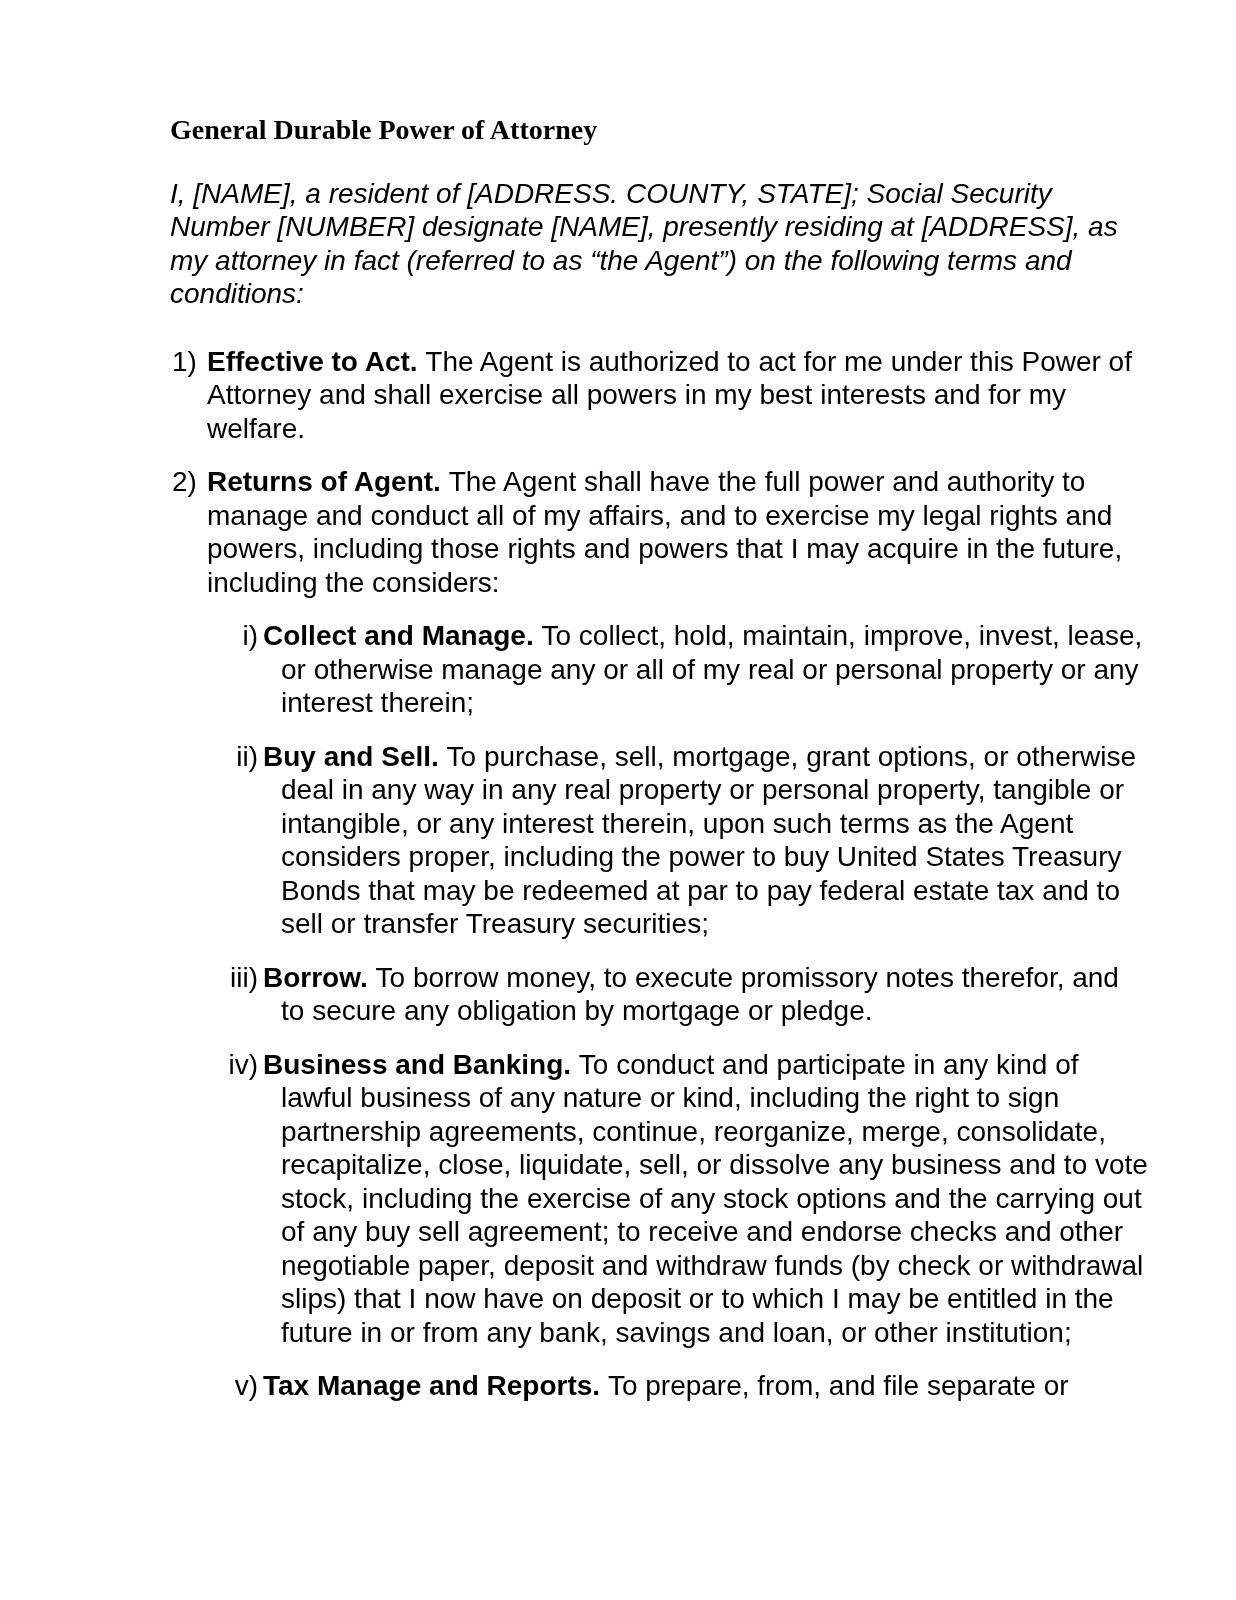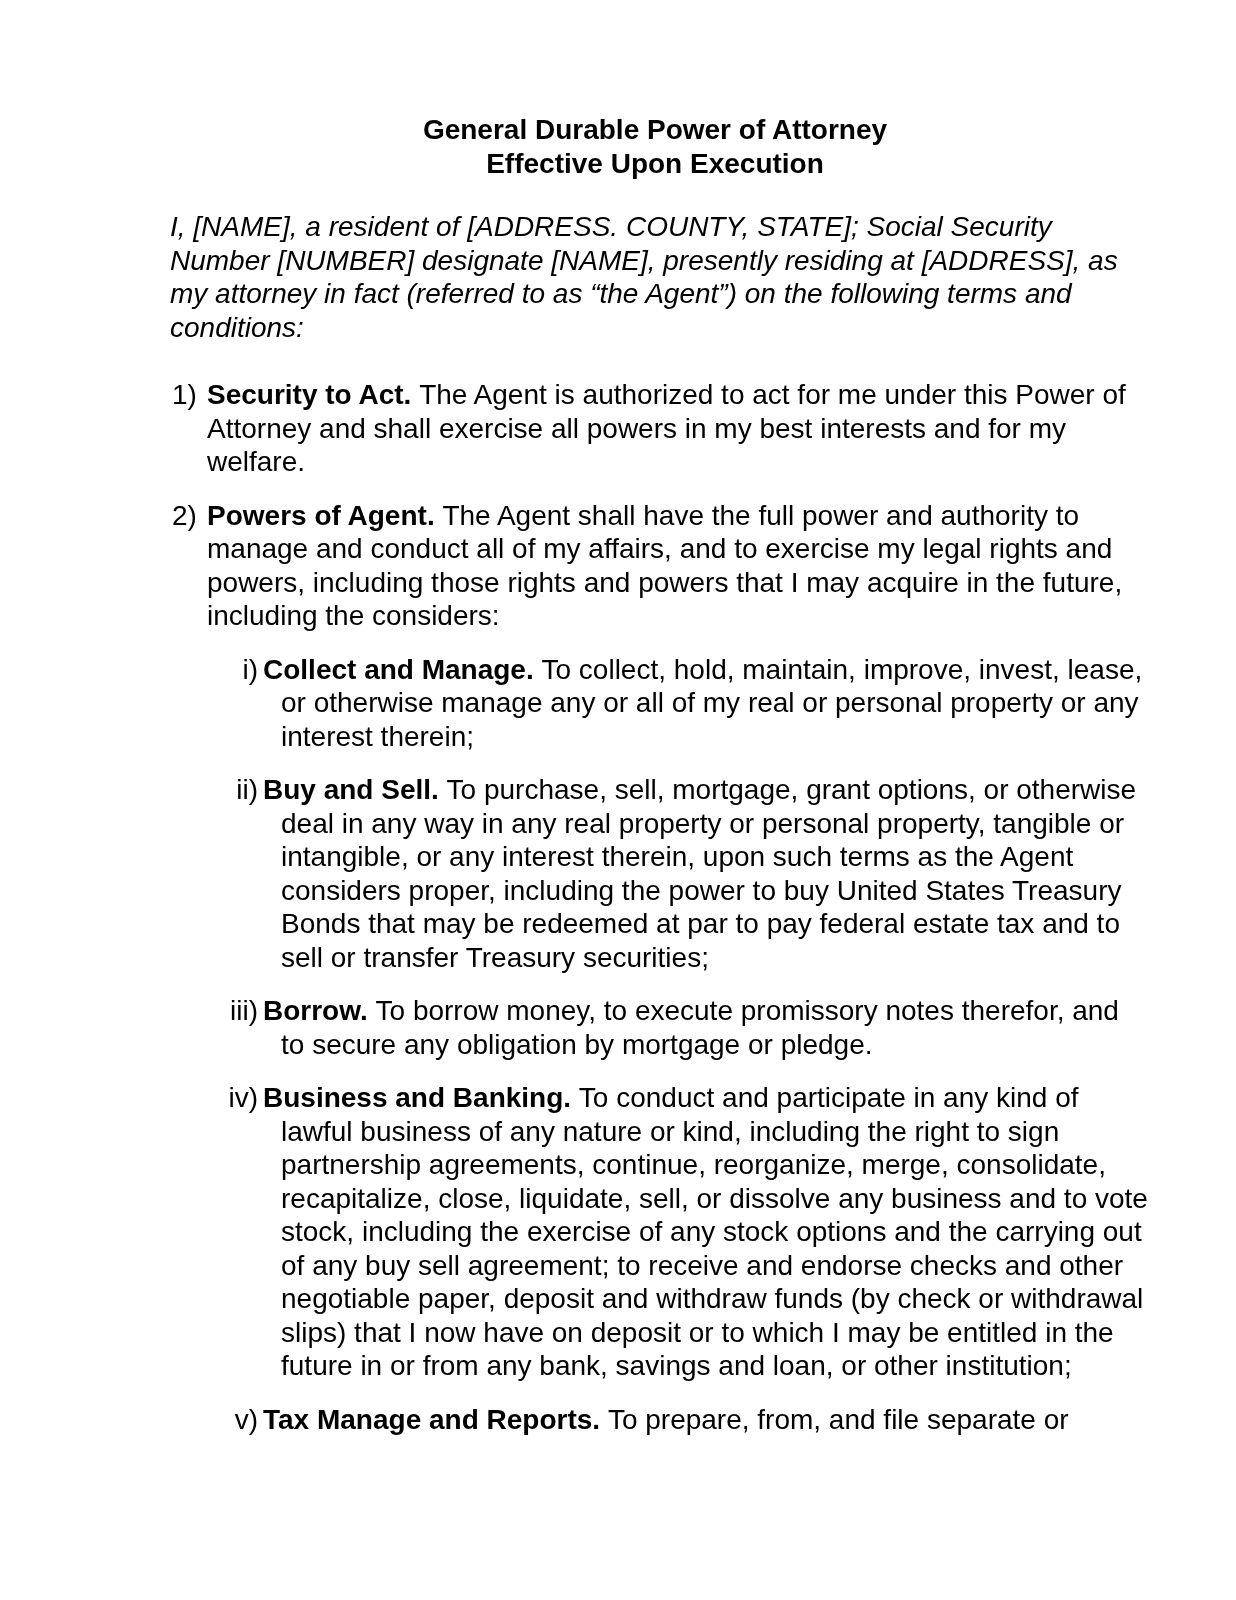--- a/index.html
+++ b/index.html
@@ -9,23 +9,23 @@
     background: #ffffff;
     color: #000000;
     font-family: "Liberation Sans", sans-serif;
     font-size: 28px;
     line-height: 33.5px;
     box-sizing: border-box;
     padding: 113px 96px 0 170px;
     overflow: hidden;
   }
   .doc-title {
-    text-align: center;
     font-weight: bold;
     margin: 0 0 30px 0;
+    font-family: Liberation Serif, serif;
   }
   .opening {
     margin: 0 0 34px 0;
     font-style: italic;
   }
   .num-item {
     position: relative;
     margin: 0 0 20px 37px;
   }
   .num-item .marker {
@@ -48,28 +48,27 @@
     text-align: right;
     text-indent: 0;
   }
   .bold { font-weight: bold; }
 </style>
 </head>
 <body>
 
 <div class="doc-title">
   <div>General Durable Power of Attorney</div>
-  <div>Effective Upon Execution</div>
 </div>
 
 <p class="opening">I, [NAME], a resident of [ADDRESS. COUNTY, STATE]; Social Security Number [NUMBER] designate [NAME], presently residing at [ADDRESS], as my attorney in fact (referred to as “the Agent”) on the following terms and conditions:</p>
 
-<div class="num-item"><span class="marker">1)</span><span class="bold">Security to Act</span><span class="bold">. </span><span>The Agent is authorized to act for me under this Power of Attorney and shall exercise all powers in my best interests and for my welfare.</span></div>
+<div class="num-item"><span class="marker">1)</span><span class="bold">Effective to Act</span><span class="bold">. </span><span>The Agent is authorized to act for me under this Power of Attorney and shall exercise all powers in my best interests and for my welfare.</span></div>
 
-<div class="num-item"><span class="marker">2)</span><span class="bold">Powers of Agent</span><span class="bold">. </span><span>The Agent shall have the full power and authority to manage and conduct all of my affairs, and to exercise my legal rights and powers, including those rights and powers that I may acquire in the future, including the considers:</span></div>
+<div class="num-item"><span class="marker">2)</span><span class="bold">Returns of Agent</span><span class="bold">. </span><span>The Agent shall have the full power and authority to manage and conduct all of my affairs, and to exercise my legal rights and powers, including those rights and powers that I may acquire in the future, including the considers:</span></div>
 
 <div class="sub-item"><span class="marker">i)</span><span class="bold">Collect and Manage</span><span class="bold">. </span><span>To collect, hold, maintain, improve, invest, lease, or otherwise manage any or all of my real or personal property or any interest therein;</span></div>
 
 <div class="sub-item"><span class="marker">ii)</span><span class="bold">Buy and Sell</span><span class="bold">. </span><span>To purchase, sell, mortgage, grant options, or otherwise deal in any way in any real property or personal property, tangible or intangible, or any interest therein, upon such terms as the Agent considers proper, including the power to buy United States Treasury Bonds that may be redeemed at par to pay federal estate tax and to sell or transfer Treasury securities;</span></div>
 
 <div class="sub-item"><span class="marker">iii)</span><span class="bold">Borrow</span><span class="bold">. </span><span>To borrow money, to execute promissory notes therefor, and to secure any obligation by mortgage or pledge.</span></div>
 
 <div class="sub-item"><span class="marker">iv)</span><span class="bold">Business and Banking</span><span class="bold">. </span><span>To conduct and participate in any kind of lawful business of any nature or kind, including the right to sign partnership agreements, continue, reorganize, merge, consolidate, recapitalize, close, liquidate, sell, or dissolve any business and to vote stock, including the exercise of any stock options and the carrying out of any buy sell agreement; to receive and endorse checks and other negotiable paper, deposit and withdraw funds (by check or withdrawal slips) that I now have on deposit or to which I may be entitled in the future in or from any bank, savings and loan, or other institution;</span></div>
 
 <div class="sub-item"><span class="marker">v)</span><span class="bold">Tax Manage and Reports</span><span class="bold">. </span><span>To prepare, from, and file separate or</span></div>

